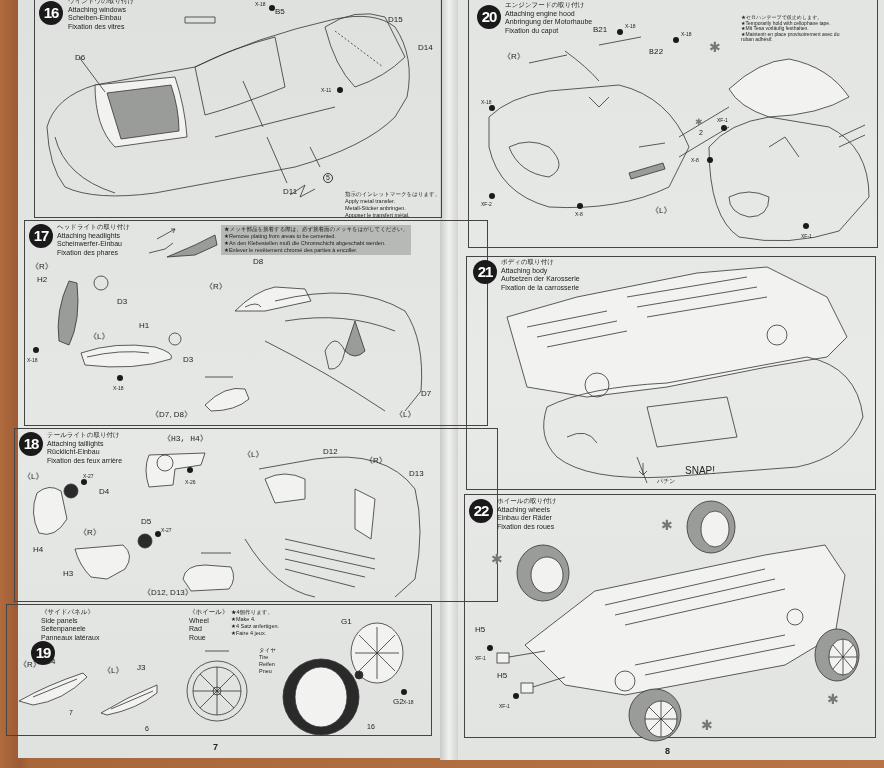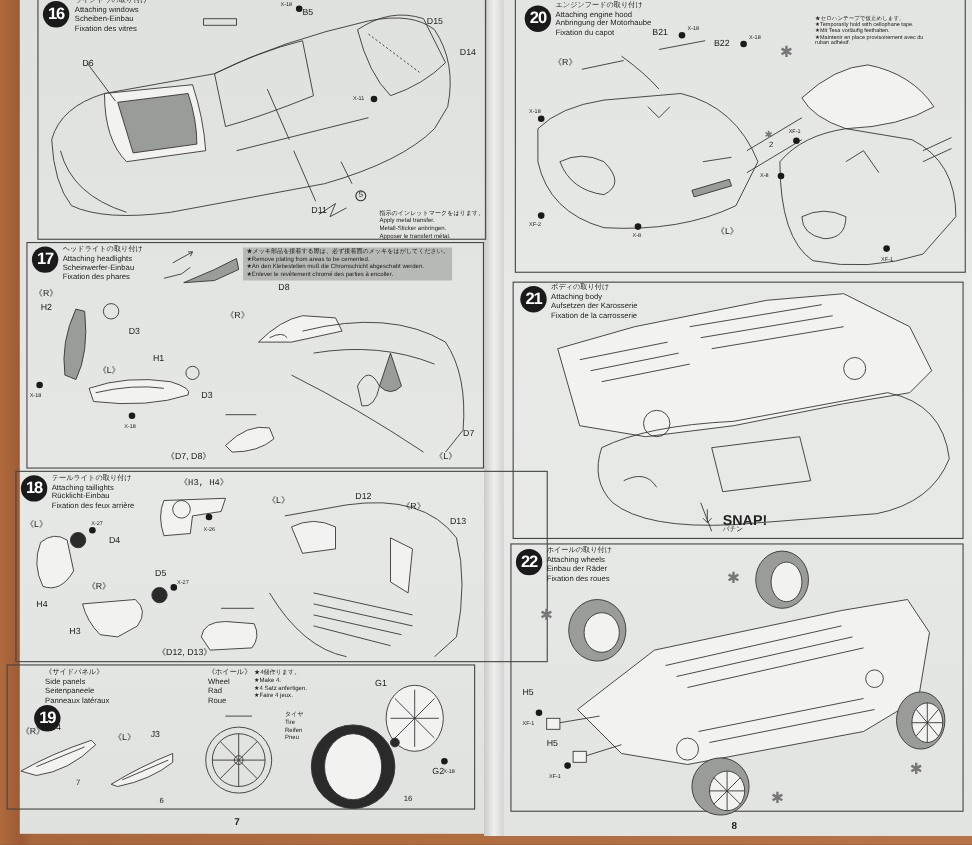--- a/index.html
+++ b/index.html
@@ -8,21 +8,21 @@
   .page{position:absolute;background:#e4e6e3;}
   .page.left{left:18px;top:0;width:428px;height:758px;background:linear-gradient(180deg,#dfe1de,#e6e8e5 60%,#e0e2df);}
   .page.right{left:452px;top:0;width:432px;height:760px;background:linear-gradient(180deg,#e3e5e2,#e8eae7 50%,#e2e4e1);}
   .gutter{position:absolute;left:440px;top:0;width:18px;height:760px;background:linear-gradient(90deg,#c9cbc8,#f0f1ee 50%,#d2d4d1);}
   .step{position:absolute;border:1px solid #444;box-sizing:border-box;}
   .badge{position:absolute;width:24px;height:24px;border-radius:50%;background:#1a1a1a;color:#fff;font-weight:bold;font-size:15px;line-height:24px;text-align:center;letter-spacing:-1px;}
   .ttl{position:absolute;font-size:7px;line-height:8.5px;color:#222;white-space:nowrap;}
   .ttl .jp{font-size:6.5px;}
   .lbl{position:absolute;font-size:8px;color:#222;white-space:nowrap;}
   .lbl.sm{font-size:5px;}
-  .lbl.b{font-weight:bold;font-size:13px;}
+  .lbl.b{font-weight:normal;font-size:10px;margin-left:28px;}
   .note{position:absolute;font-size:5.5px;line-height:7px;color:#222;white-space:nowrap;}
   .notebox{background:#b7b9b6;padding:1px 3px;}
   .pageno{position:absolute;font-weight:bold;font-size:9px;color:#222;}
   svg.art{position:absolute;overflow:visible;}
   svg.art *{fill:none;stroke:#333;stroke-width:0.8;}
   svg.art .fill{fill:#2a2a2a;}
   svg.art .grey{fill:#9a9c99;}
   svg.art .lightfill{fill:#f2f3f0;}
   .dot{position:absolute;width:6px;height:6px;border-radius:50%;background:#1a1a1a;}
   .star{position:absolute;font-size:14px;color:#777;}
@@ -72,21 +72,21 @@
   <div class="lbl" style="left:248px;top:190px;">D11</div>
   <div class="lbl sm" style="left:288px;top:176px;font-size:7px;border:1px solid #333;border-radius:50%;width:8px;height:8px;text-align:center;line-height:8px;">5</div>
   <div class="note" style="left:310px;top:194px;">
     <div>指示のインレットマークをはります。</div>
     <div>Apply metal transfer.</div>
     <div>Metall-Sticker anbringen.</div>
     <div>Apposer le transfert métal.</div>
   </div>
 </div>
 
-<div class="step" style="left:24px;top:220px;width:416px;height:206px;">
+<div class="step" style="left:24px;top:220px;width:464px;height:206px;">
   <div class="badge" style="left:4px;top:3px;">17</div>
   <div class="ttl" style="left:32px;top:2px;">
     <div class="jp">ヘッドライトの取り付け</div>
     <div>Attaching headlights</div>
     <div>Scheinwerfer-Einbau</div>
     <div>Fixation des phares</div>
   </div>
   <div class="note notebox" style="left:196px;top:4px;">
     <div>★メッキ部品を接着する際は、必ず接着面のメッキをはがしてください。</div>
     <div>★Remove plating from areas to be cemented.</div>
@@ -254,21 +254,21 @@
     <path d="M210 140 L260 110 M210 160 L260 130"></path>
     <path d="M260 92 Q290 64 320 62 Q360 70 380 100 Q350 118 300 120 Q270 110 260 92Z" class="lightfill"></path>
     <path d="M240 150 Q260 126 300 120 L360 130 Q400 150 400 200 L370 234 Q320 250 270 240 Q240 220 240 150Z"></path>
     <path d="M260 200 Q280 190 300 200 Q300 220 280 220 Q260 216 260 200Z"></path>
     <path d="M300 150 L316 140 L330 160"></path>
     <path d="M370 140 L396 128 M370 150 L396 138"></path>
   </svg>
   <div class="lbl" style="left:124px;top:28px;">B21</div>
   <div class="dot" style="left:148px;top:32px;"></div>
   <div class="lbl sm" style="left:156px;top:26px;">X-18</div>
-  <div class="lbl" style="left:180px;top:38px;">B22</div>
+  <div class="lbl" style="left:180px;top:50px;font-family:Liberation Mono, monospace;">B22</div>
   <div class="dot" style="left:204px;top:40px;"></div>
   <div class="lbl sm" style="left:212px;top:34px;">X-18</div>
   <div class="lbl" style="left:34px;top:54px;">《R》</div>
   <div class="lbl sm" style="left:12px;top:102px;">X-18</div>
   <div class="dot" style="left:20px;top:108px;"></div>
   <div class="dot" style="left:20px;top:196px;"></div>
   <div class="lbl sm" style="left:12px;top:204px;">XF-2</div>
   <div class="dot" style="left:108px;top:206px;"></div>
   <div class="lbl sm" style="left:106px;top:214px;">X-8</div>
   <div class="lbl" style="left:182px;top:208px;">《L》</div>

